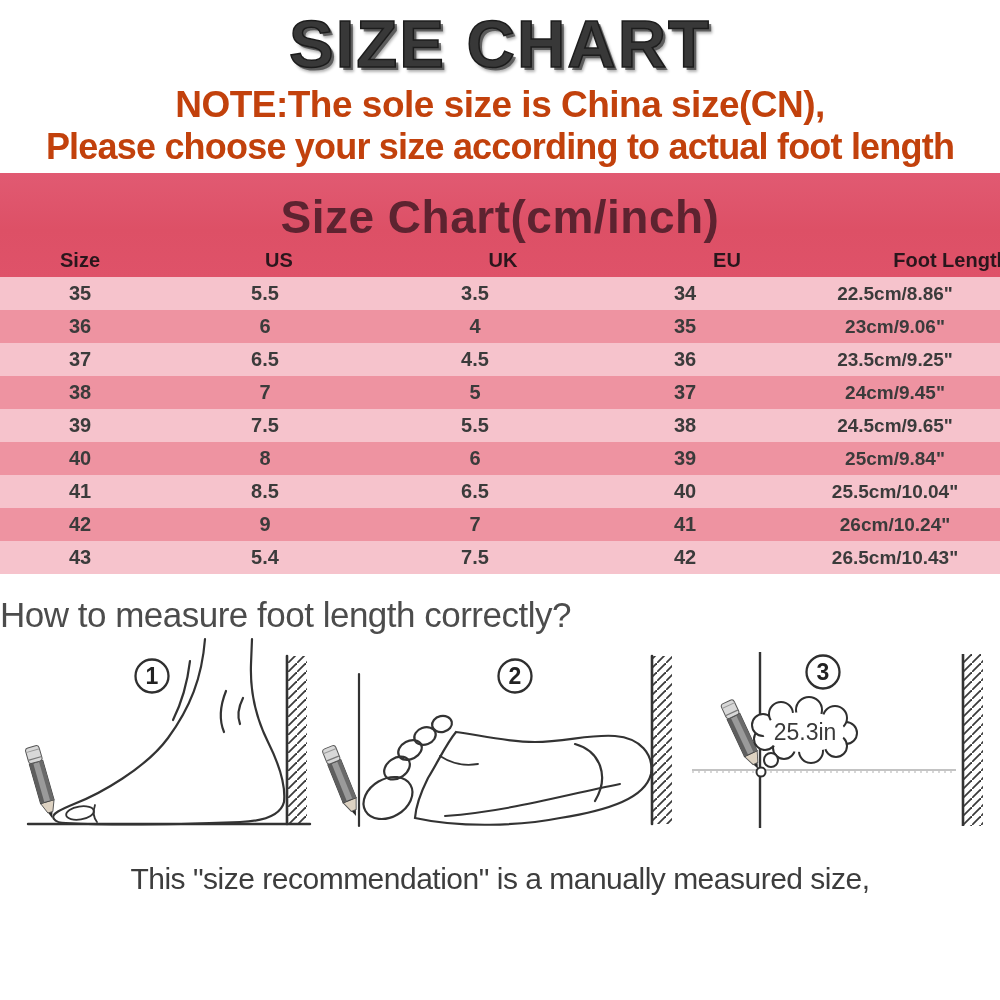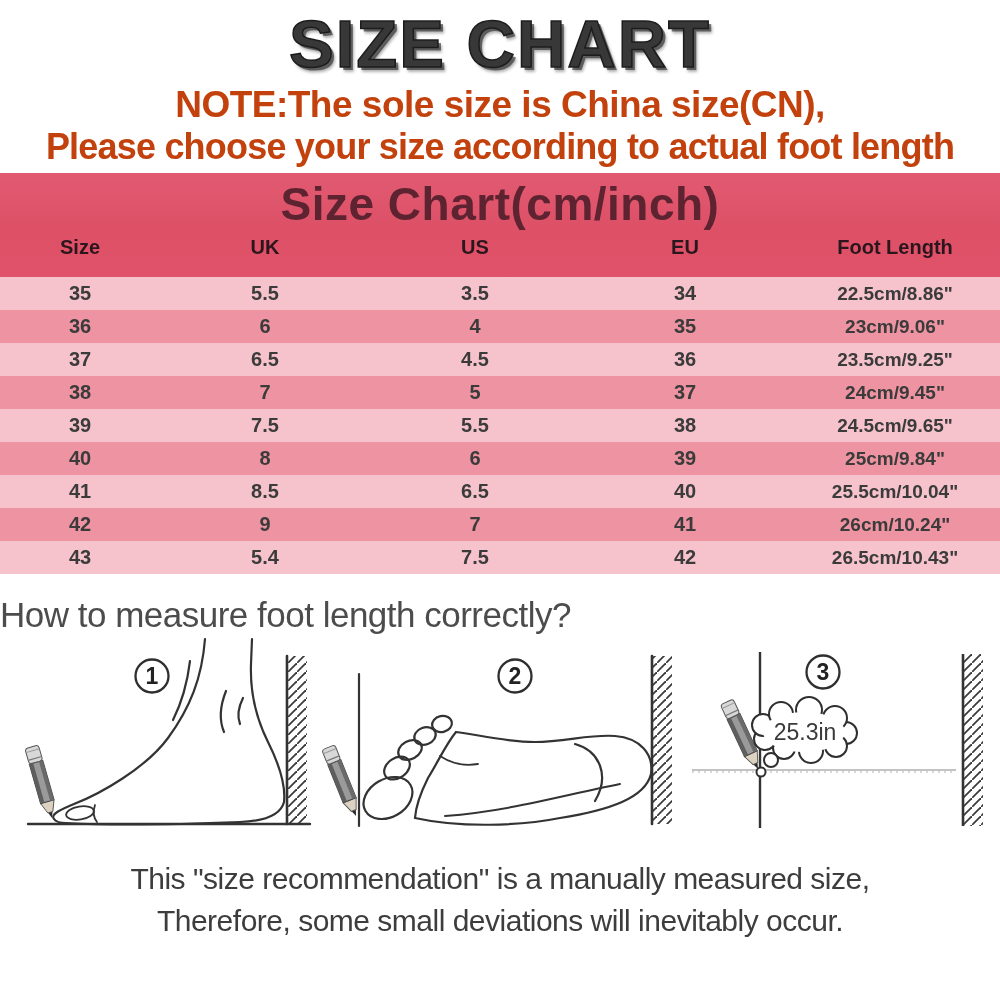--- a/index.html
+++ b/index.html
@@ -20,31 +20,31 @@
   
   .note { text-align:center; color:#c2410c; font-weight:bold; margin-top:2px; }
   .note-line1 { font-size:37px; line-height:42px; letter-spacing:-0.5px; }
   .note-line2 { font-size:36px; line-height:41px; letter-spacing:-0.8px; }
 
   
   .size-table { margin-top:6px; }
   .table-head {
     height:104px;
     background:linear-gradient(180deg,#e15a72 0%, #dd5066 55%, #df5269 100%);
-    padding-top:5px;
+    padding-top:18px;
   }
   .table-title {
     text-align:center; font-size:46px; line-height:52px; font-weight:bold;
     color:#5d2330; letter-spacing:0.5px;
   }
   .col-row, .data-row {
     display:grid; grid-template-columns:16% 21% 21% 21% 21%;
     text-align:center; align-items:center;
   }
-  .col-row { margin-top:6px; font-weight:bold; font-size:20px; color:#2a161c; }
+  .col-row { margin-top:6px; font-weight:bold; font-size:20px; color:#2a161c;gap:14px; }
   .data-row { height:33px; font-weight:bold; font-size:20px; color:#3b3b3b; }
   .data-row:nth-child(odd)  { background:#f6c3cc; }
   .data-row:nth-child(even) { background:#ee93a1; }
   .data-row .cell-foot { font-size:19px; }
 
   
   .measure-heading {
     text-align:left; margin-top:21px;
     font-size:35px; line-height:40px; font-weight:normal; color:#4c4c4c;
     letter-spacing:-0.5px;
@@ -68,22 +68,22 @@
   <div class="note">
     <div class="note-line1">NOTE:The sole size is China size(CN),</div>
     <div class="note-line2">Please choose your size according to actual foot length</div>
   </div>
 
   <div class="size-table">
     <div class="table-head">
       <div class="table-title">Size Chart(cm/inch)</div>
       <div class="col-row">
         <span>Size</span>
+        <span>US</span>
         <span>UK</span>
-        <span>US</span>
         <span>EU</span>
         <span>Foot Length</span>
       </div>
     </div>
     <div>
       <div class="data-row">
         <span>35</span>
           <span>5.5</span>
           <span>3.5</span>
           <span>34</span>
@@ -233,16 +233,15 @@
       </g>
       <g>
         <circle cx="823" cy="36" r="16.5" fill="#fff" stroke="#2f2f2f" stroke-width="2.3"></circle>
         <text x="823" y="44" text-anchor="middle" font-size="23" font-weight="bold" fill="#222">3</text>
       </g>
     </svg>
   </div>
 
   <div class="footer">
     <div class="footer-line">This "size recommendation" is a manually measured size,</div>
-    <div class="footer-line">Therefore, some small deviations will inevitably occur.</div>
   </div>
 
 </div>
 
 </body></html>

